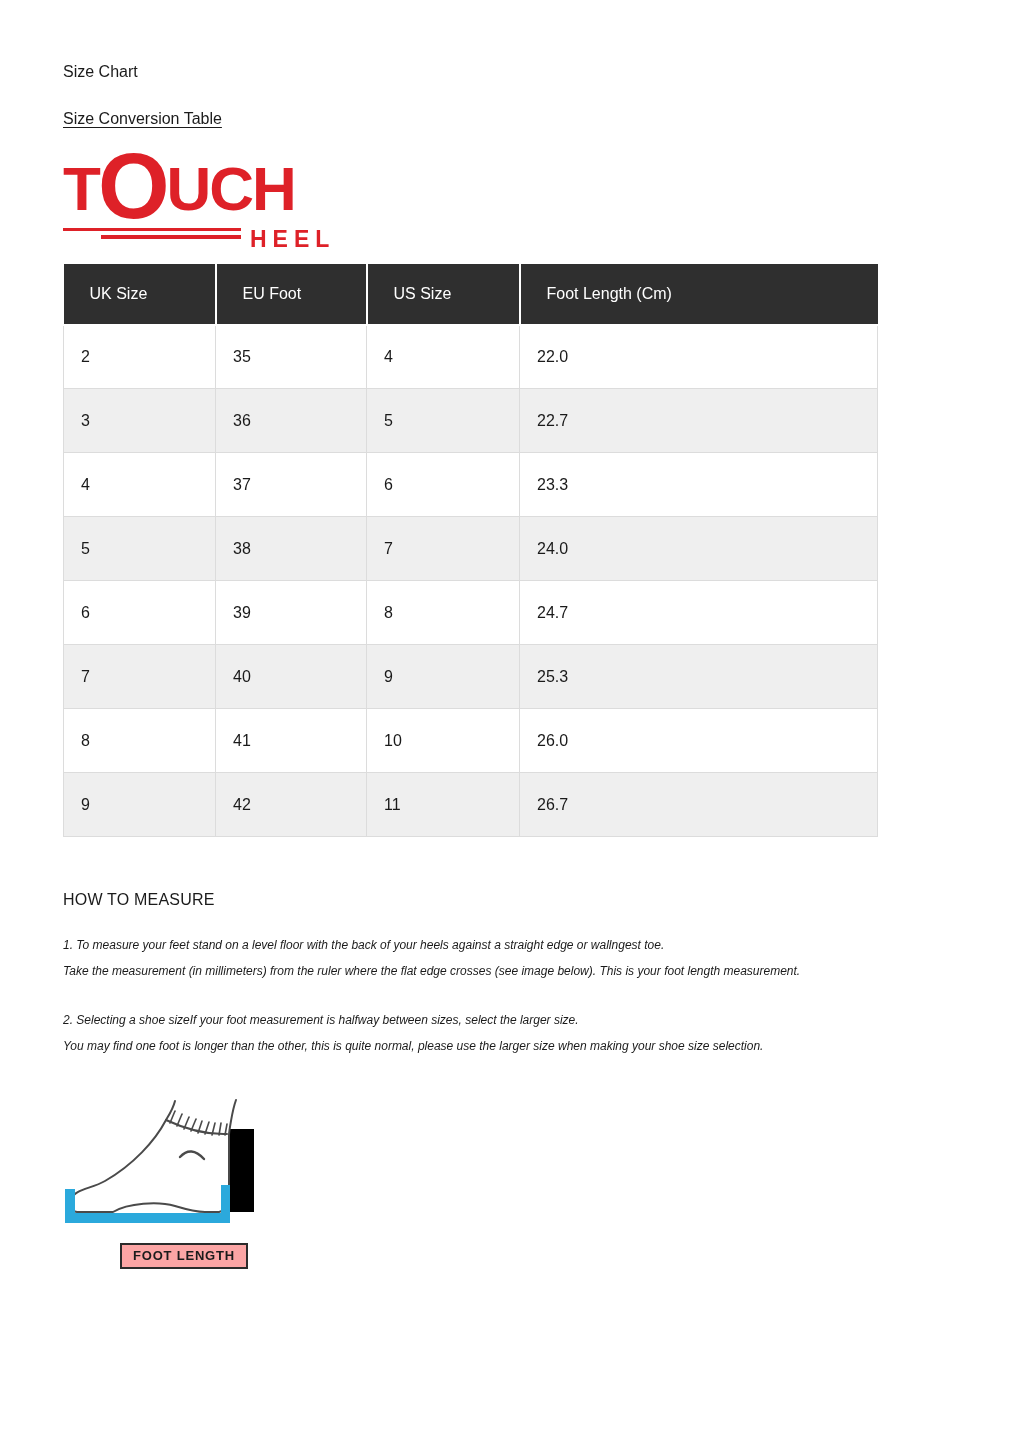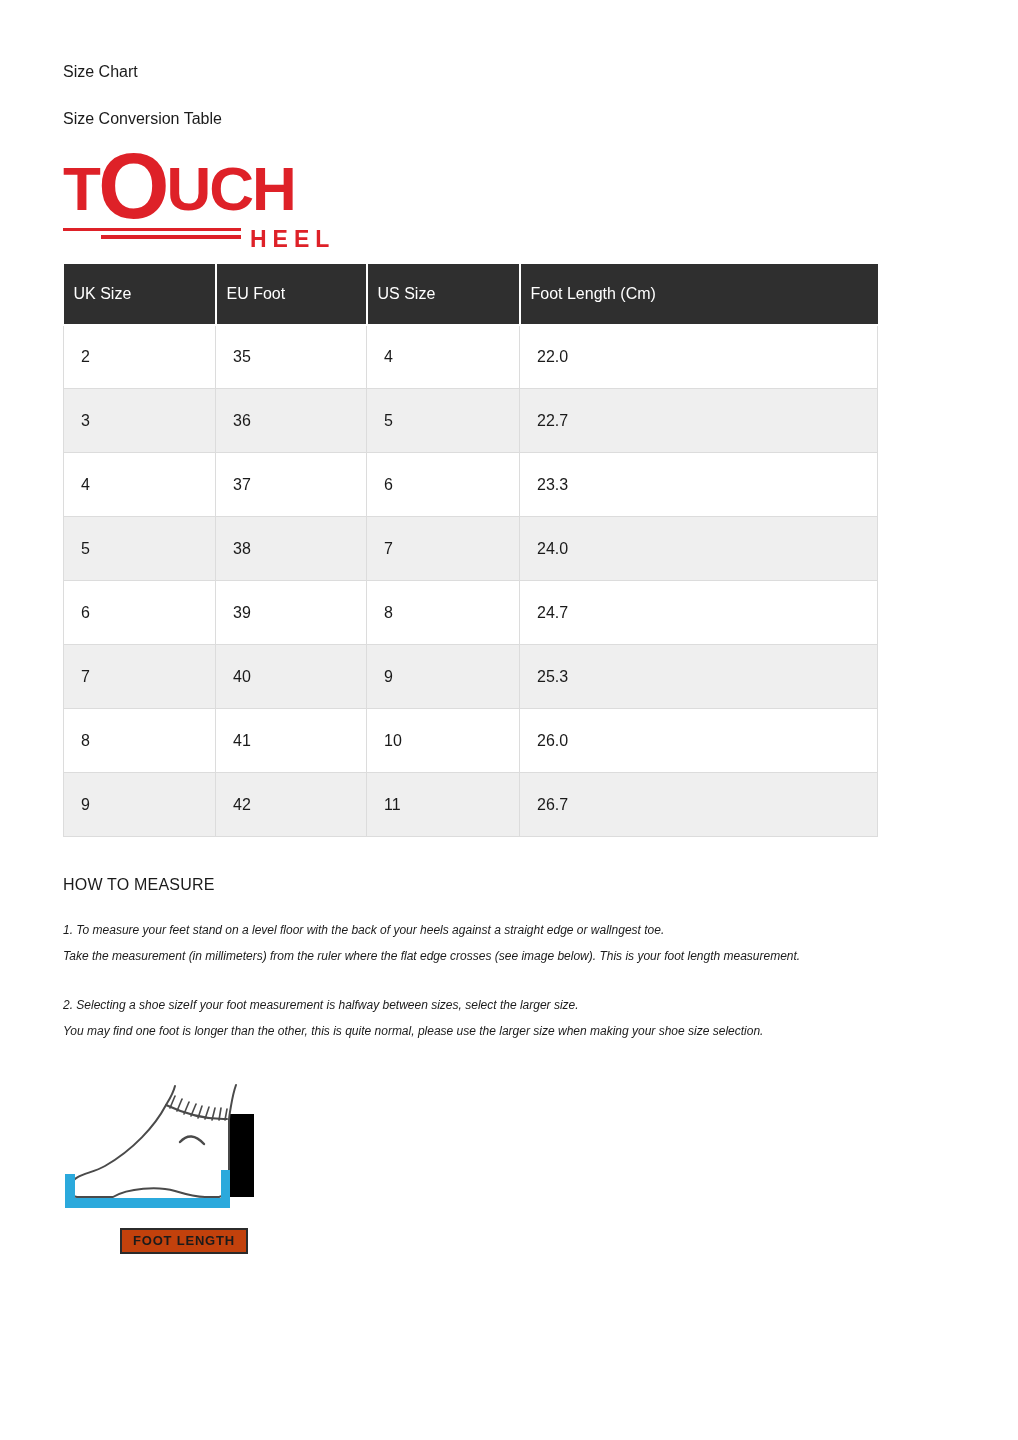--- a/index.html
+++ b/index.html
@@ -11,20 +11,21 @@
     overflow: hidden;
   }
   .content { padding: 62px 63px 0 63px; width: 980px; }
 
   .page-title { font-size: 16px; line-height: 20px; }
   .page-link {
     display: inline-block;
     margin-top: 27px;
     font-size: 16px; line-height: 20px;
     color: #1b1b1b;
+    text-decoration: underline;
     text-underline-offset: 3px;
     cursor: pointer;
   }
 
   
   .logo { margin-top: 24px; width: 292px; }
   .logo-word {
     display: flex; align-items: center;
     font-weight: bold; line-height: 1;
     letter-spacing: -2px;
@@ -51,35 +52,35 @@
   }
   .size-table col.c1 { width: 152px; }
   .size-table col.c2 { width: 151px; }
   .size-table col.c3 { width: 153px; }
   .size-table col.c4 { width: 358px; }
   .size-table th {
     height: 61px;
     color: #ffffff;
     font-weight: normal;
     text-align: left;
-    padding-left: 10px;
+    padding-left: 26px;
     border-right: 2px solid #ffffff;
     border-bottom: 2px solid #ffffff;
   }
   .size-table th:last-child { border-right: none; margin-left: 16px; }
   .size-table td {
     height: 64px;
     padding-left: 17px;
     border: 1px solid #dcdcdc;
     color: #1a1a1a;
   }
 
   
   .measure-heading {
-    margin-top: 39px;
+    margin-top: 54px;
     font-size: 16px; font-weight: normal;
     letter-spacing: 0.2px;
   }
   .measure-step {
     margin-top: 23px;
     width: 896px;
     font-style: italic;
     font-size: 12px;
     line-height: 26px;
     white-space: pre-line;
@@ -89,21 +90,21 @@
   .figure { margin-top: 34px; }
   .figure svg { display: block; }
   .figure-label {
     display: inline-block;
     margin: 10px 16px 0 57px;
     border: 2px solid #2b2b2b;
     padding: 3px 11px 4px 11px;
     font-size: 13px;
     font-weight: bold;
     letter-spacing: 0.8px;
-    background: #c2410c;
+    background: #fca5a5;
   }
 </style>
 </head>
 <body>
 
 <div class="content">
 
   <div class="page-title">Size Chart</div>
 
   <a class="page-link">Size Conversion Table</a>

